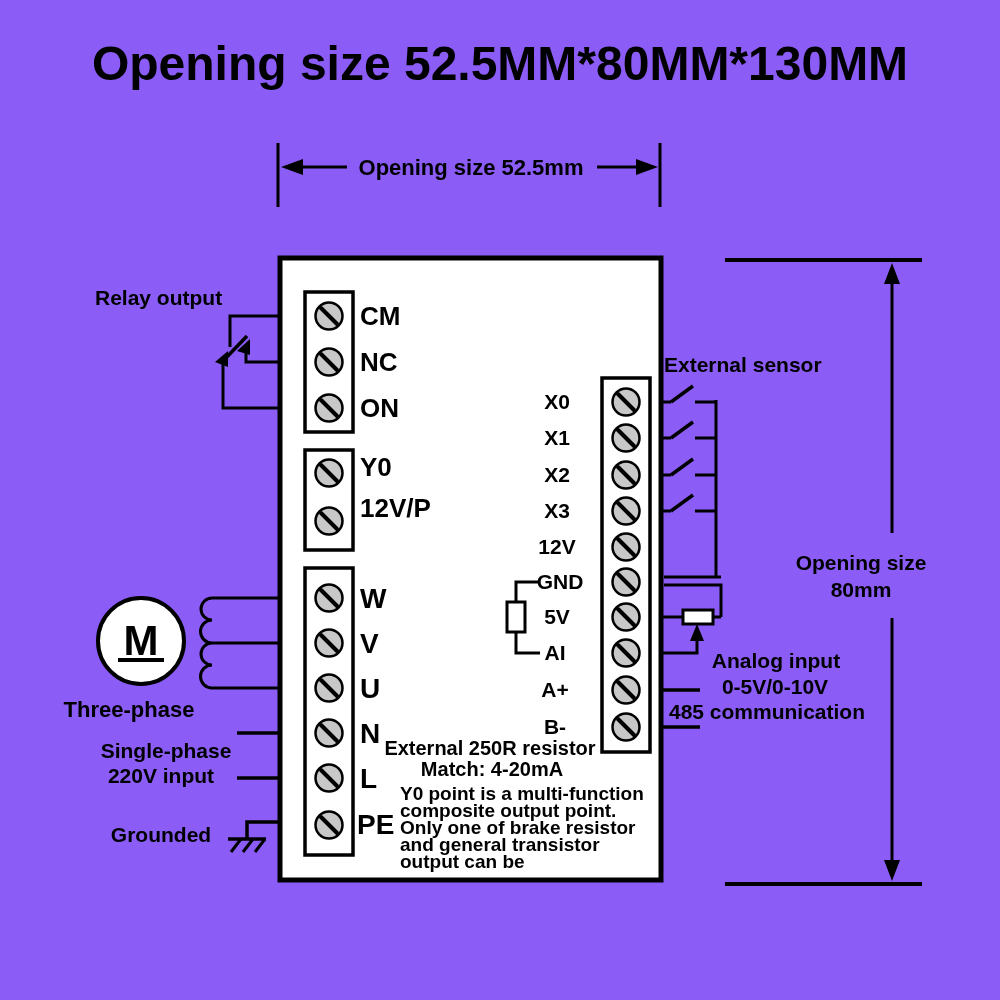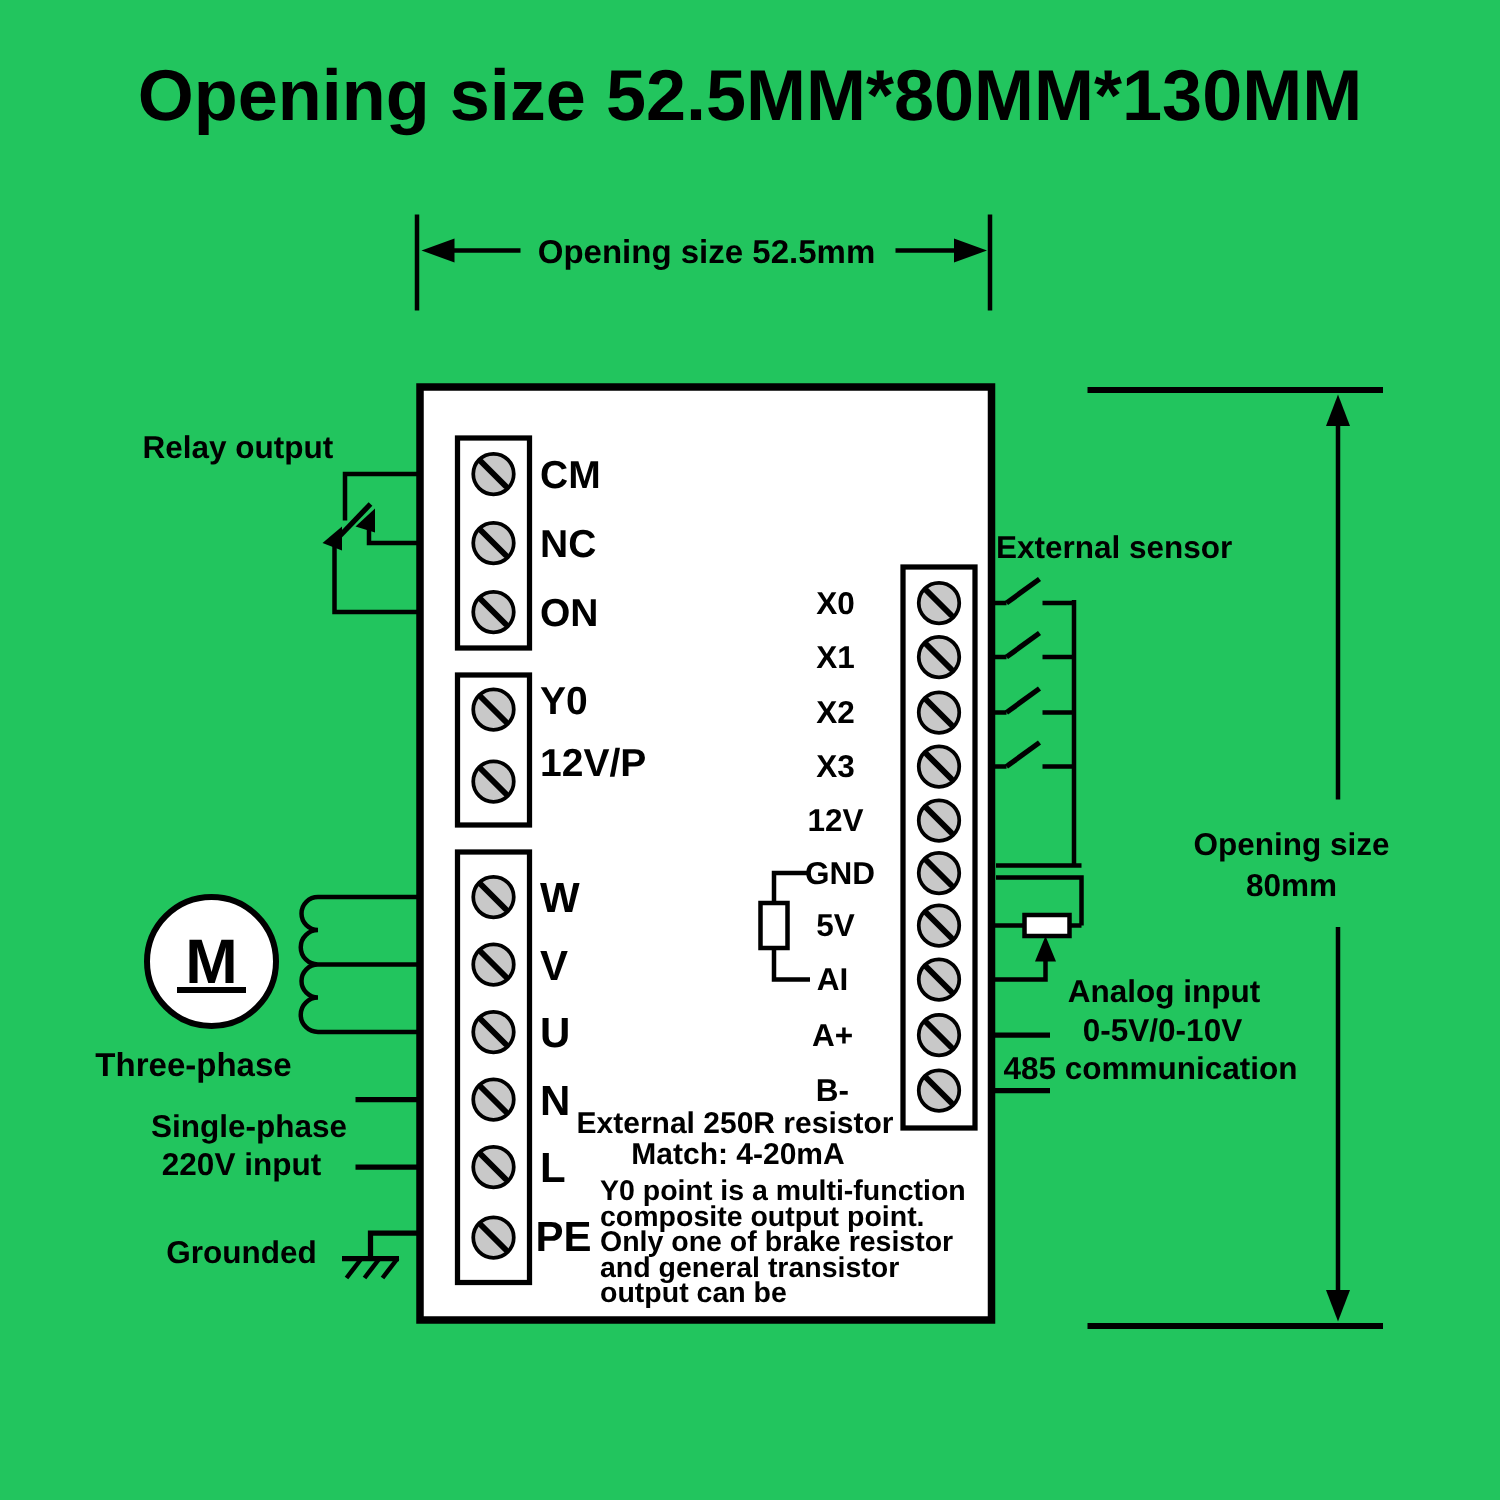--- a/index.html
+++ b/index.html
@@ -1,16 +1,16 @@
 <!DOCTYPE html>
 <html><head>
 <meta charset="utf-8">
 <style>
   html,body{margin:0;padding:0;background:#ffffff;}
-  .stage{position:relative;width:1000px;height:1000px;background:#22c55e;overflow:hidden;}
+  .stage{position:relative;width:1000px;height:1000px;background:#8b5cf6;overflow:hidden;}
   svg{display:block;}
   .lbl{font-family:"Liberation Sans",sans-serif;font-weight:bold;fill:#000000;}
   .wire{stroke:#000000;fill:none;}
 </style>
 </head>
 <body>
 
 <div class="stage">
 <svg width="1000" height="1000" viewBox="0 0 1000 1000">
   <defs>

